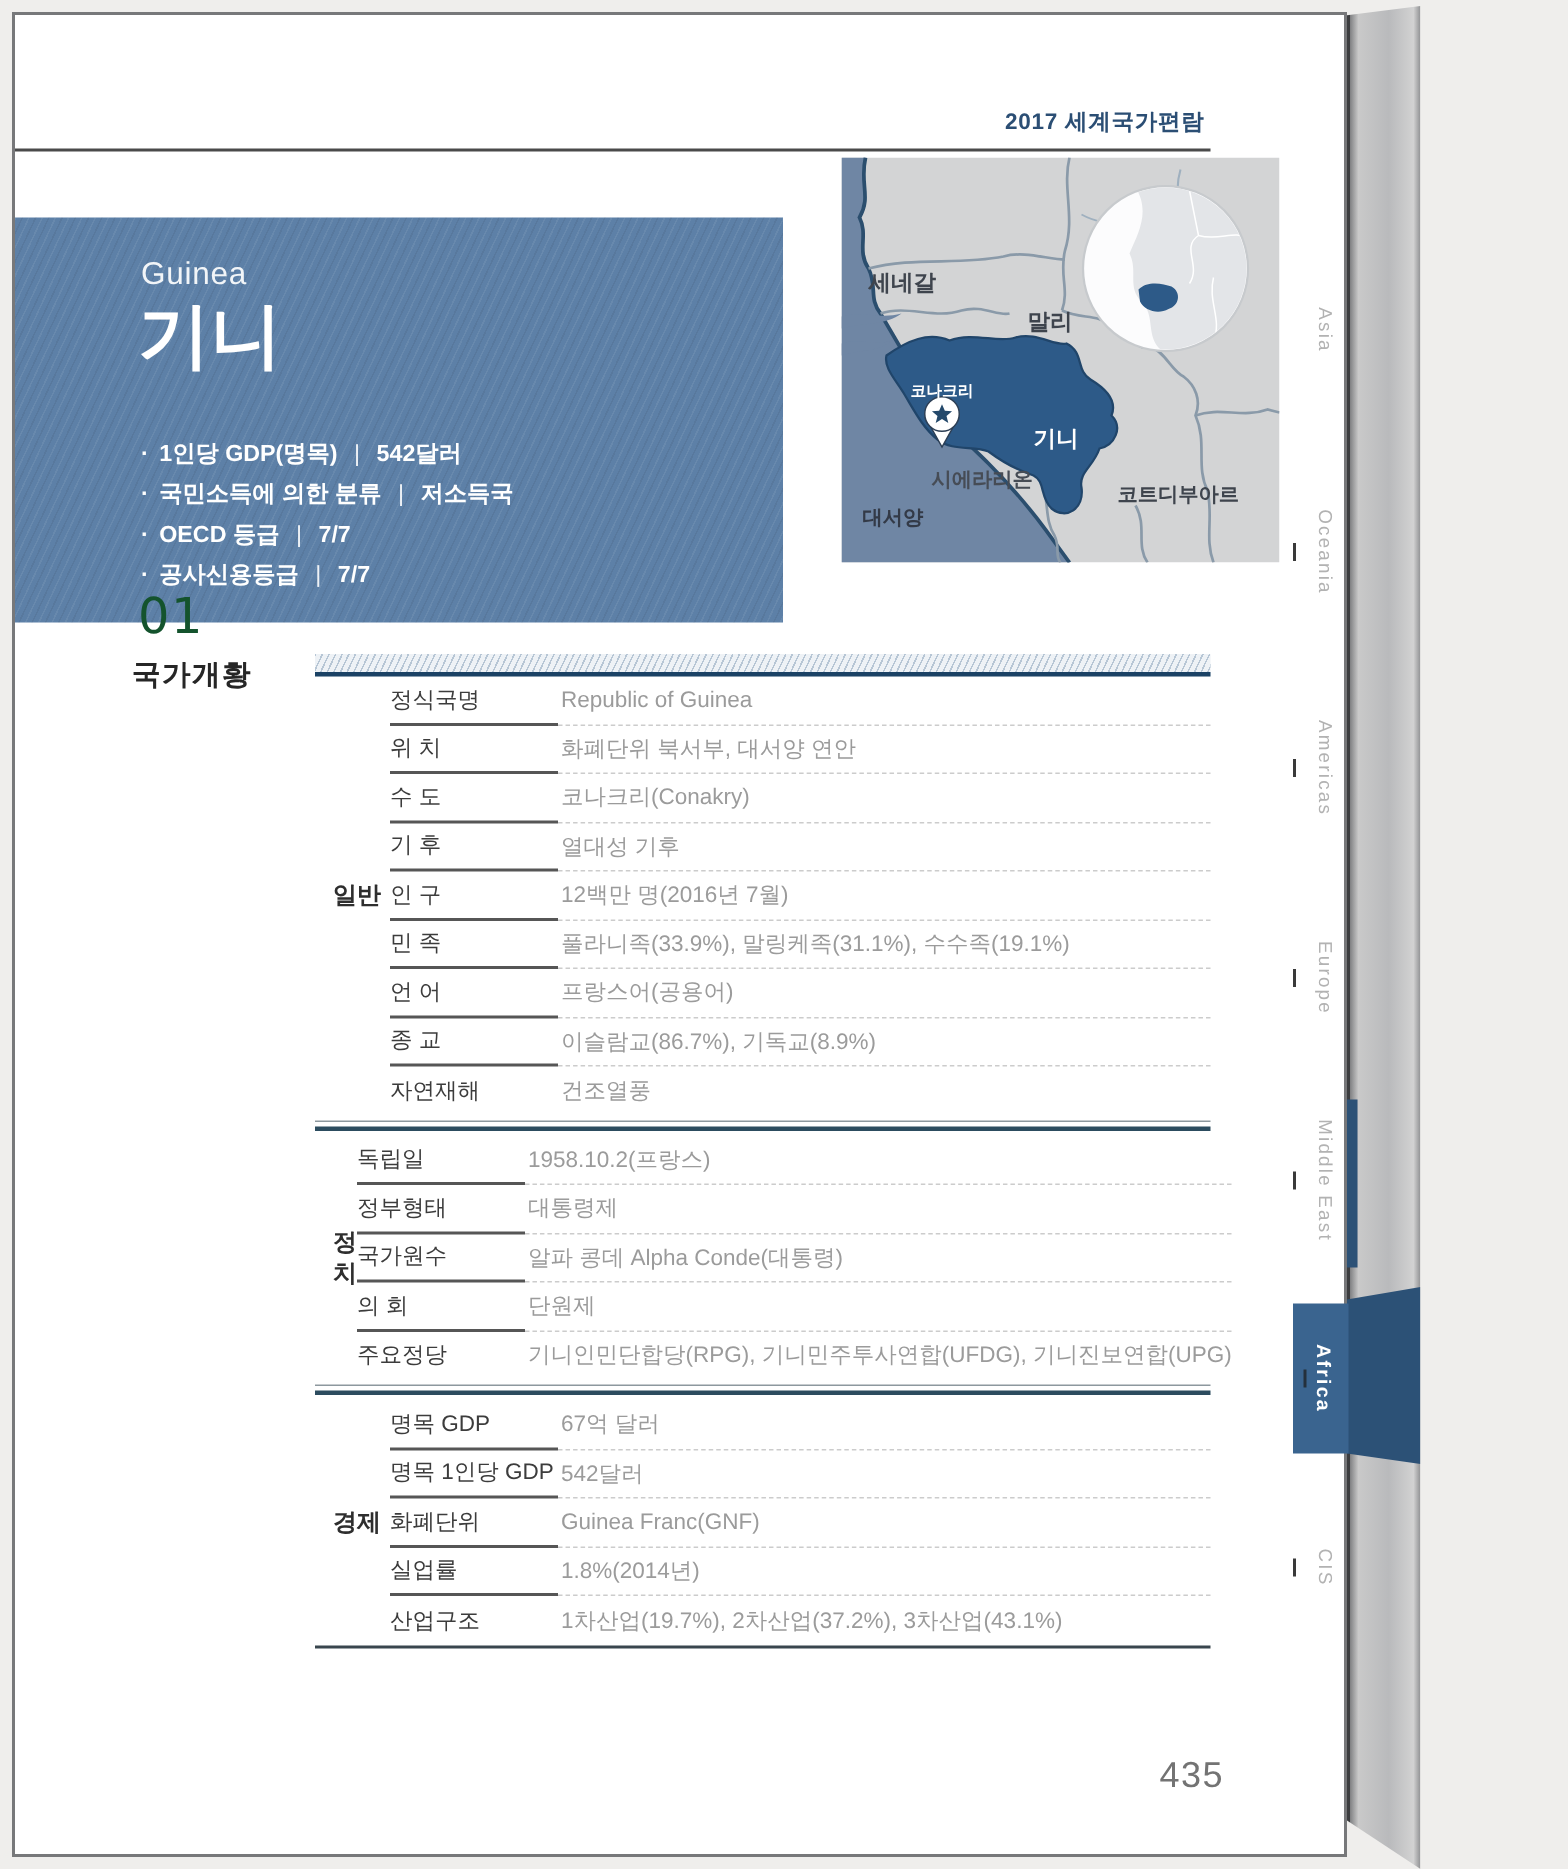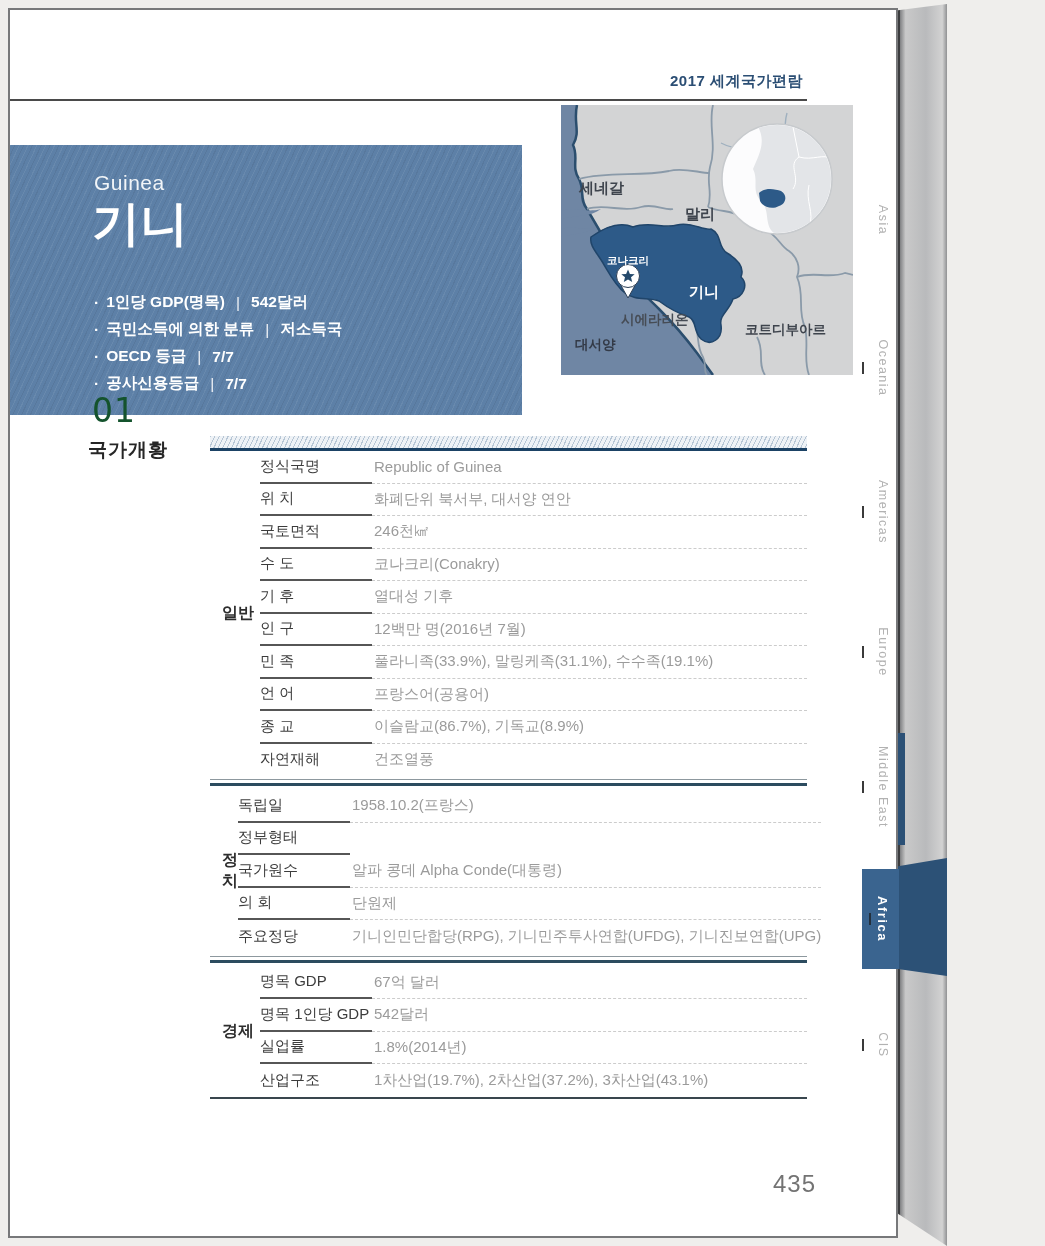--- a/index.html
+++ b/index.html
@@ -216,24 +216,20 @@
       <div class="rows">
         <div class="row">
             <div class="lbl">정식국명</div>
             <div class="val">Republic of Guinea</div>
           </div>
         <div class="row">
             <div class="lbl">위 치</div>
             <div class="val">화폐단위 북서부, 대서양 연안</div>
           </div>
         <div class="row">
-            <div class="lbl">국토면적</div>
-            <div class="val">246천㎢</div>
-          </div>
-        <div class="row">
             <div class="lbl">수 도</div>
             <div class="val">코나크리(Conakry)</div>
           </div>
         <div class="row">
             <div class="lbl">기 후</div>
             <div class="val">열대성 기후</div>
           </div>
         <div class="row">
             <div class="lbl">인 구</div>
             <div class="val">12백만 명(2016년 7월)</div>
@@ -261,20 +257,21 @@
 
     <div class="tgroup">
       <div class="gname">정치</div>
       <div class="rows">
         <div class="row">
             <div class="lbl">독립일</div>
             <div class="val">1958.10.2(프랑스)</div>
           </div>
         <div class="row">
             <div class="lbl">정부형태</div>
+            <div class="val">대통령제</div>
           </div>
         <div class="row">
             <div class="lbl">국가원수</div>
             <div class="val">알파 콩데 Alpha Conde(대통령)</div>
           </div>
         <div class="row">
             <div class="lbl">의 회</div>
             <div class="val">단원제</div>
           </div>
         <div class="row">
@@ -291,20 +288,24 @@
       <div class="rows">
         <div class="row">
             <div class="lbl">명목 GDP</div>
             <div class="val">67억 달러</div>
           </div>
         <div class="row">
             <div class="lbl">명목 1인당 GDP</div>
             <div class="val">542달러</div>
           </div>
         <div class="row">
+            <div class="lbl">화폐단위</div>
+            <div class="val">Guinea Franc(GNF)</div>
+          </div>
+        <div class="row">
             <div class="lbl">실업률</div>
             <div class="val">1.8%(2014년)</div>
           </div>
         <div class="row">
             <div class="lbl">산업구조</div>
             <div class="val">1차산업(19.7%), 2차산업(37.2%), 3차산업(43.1%)</div>
           </div>
       </div>
     </div>
 

